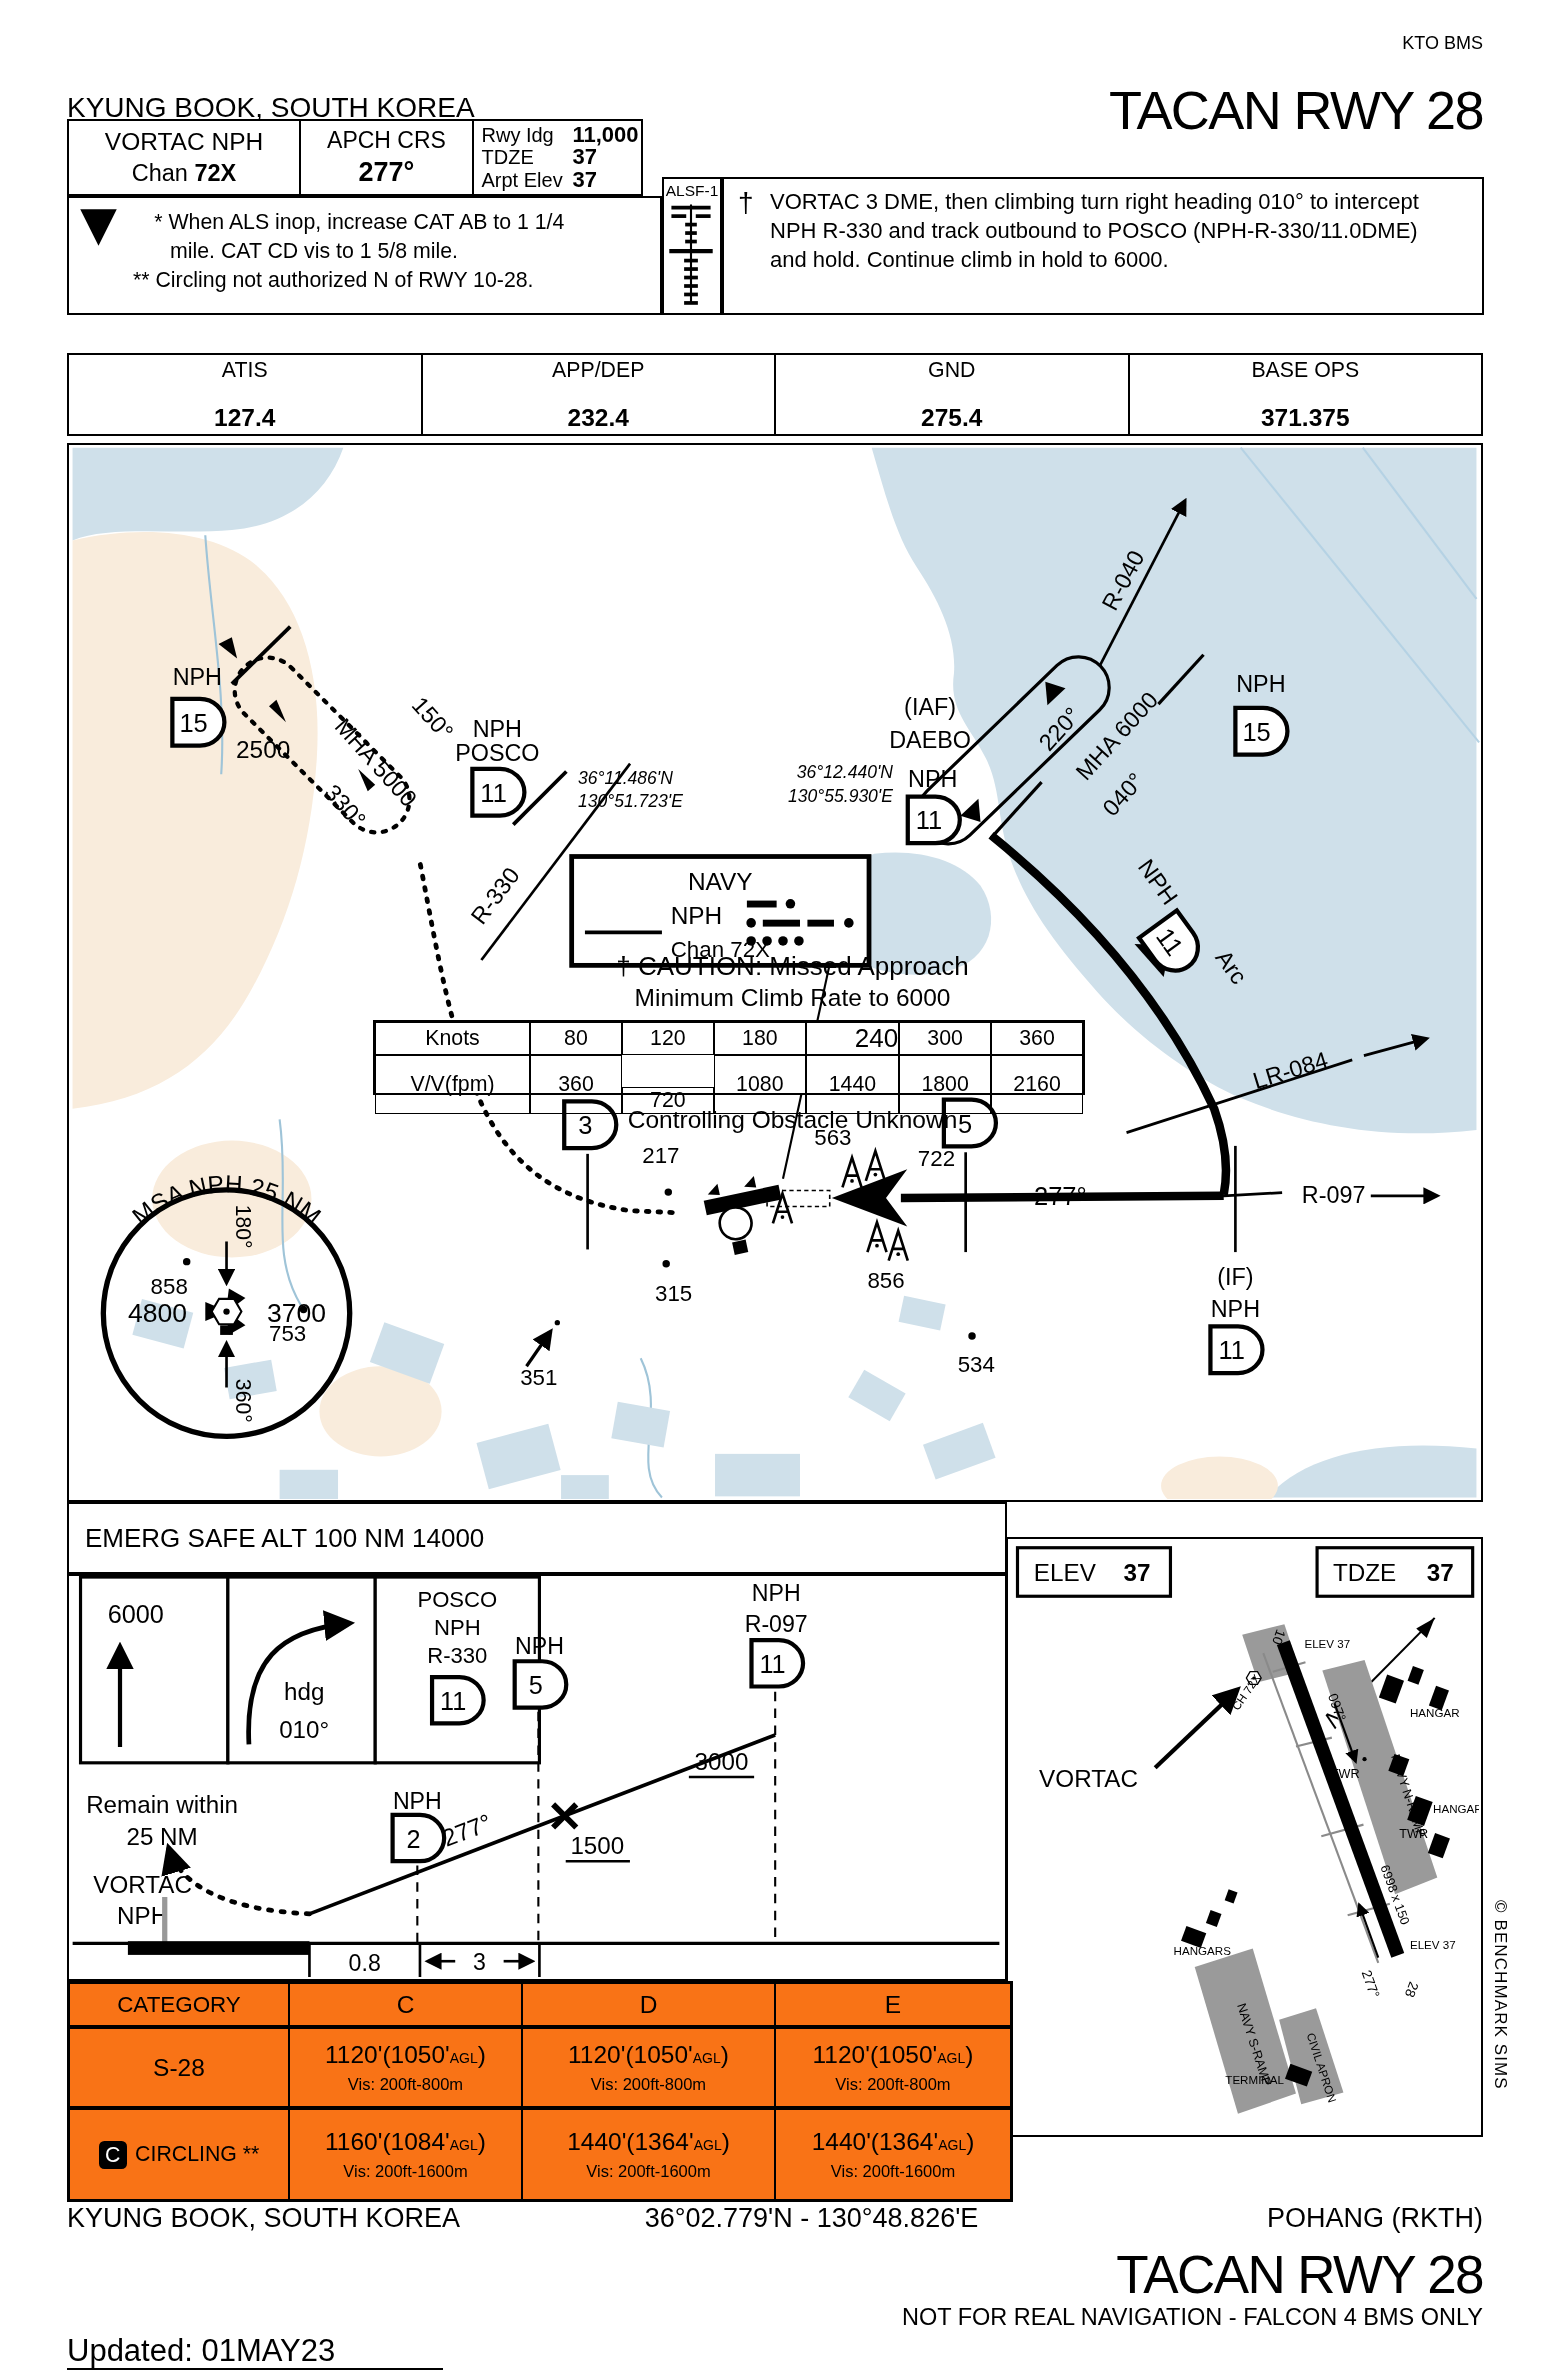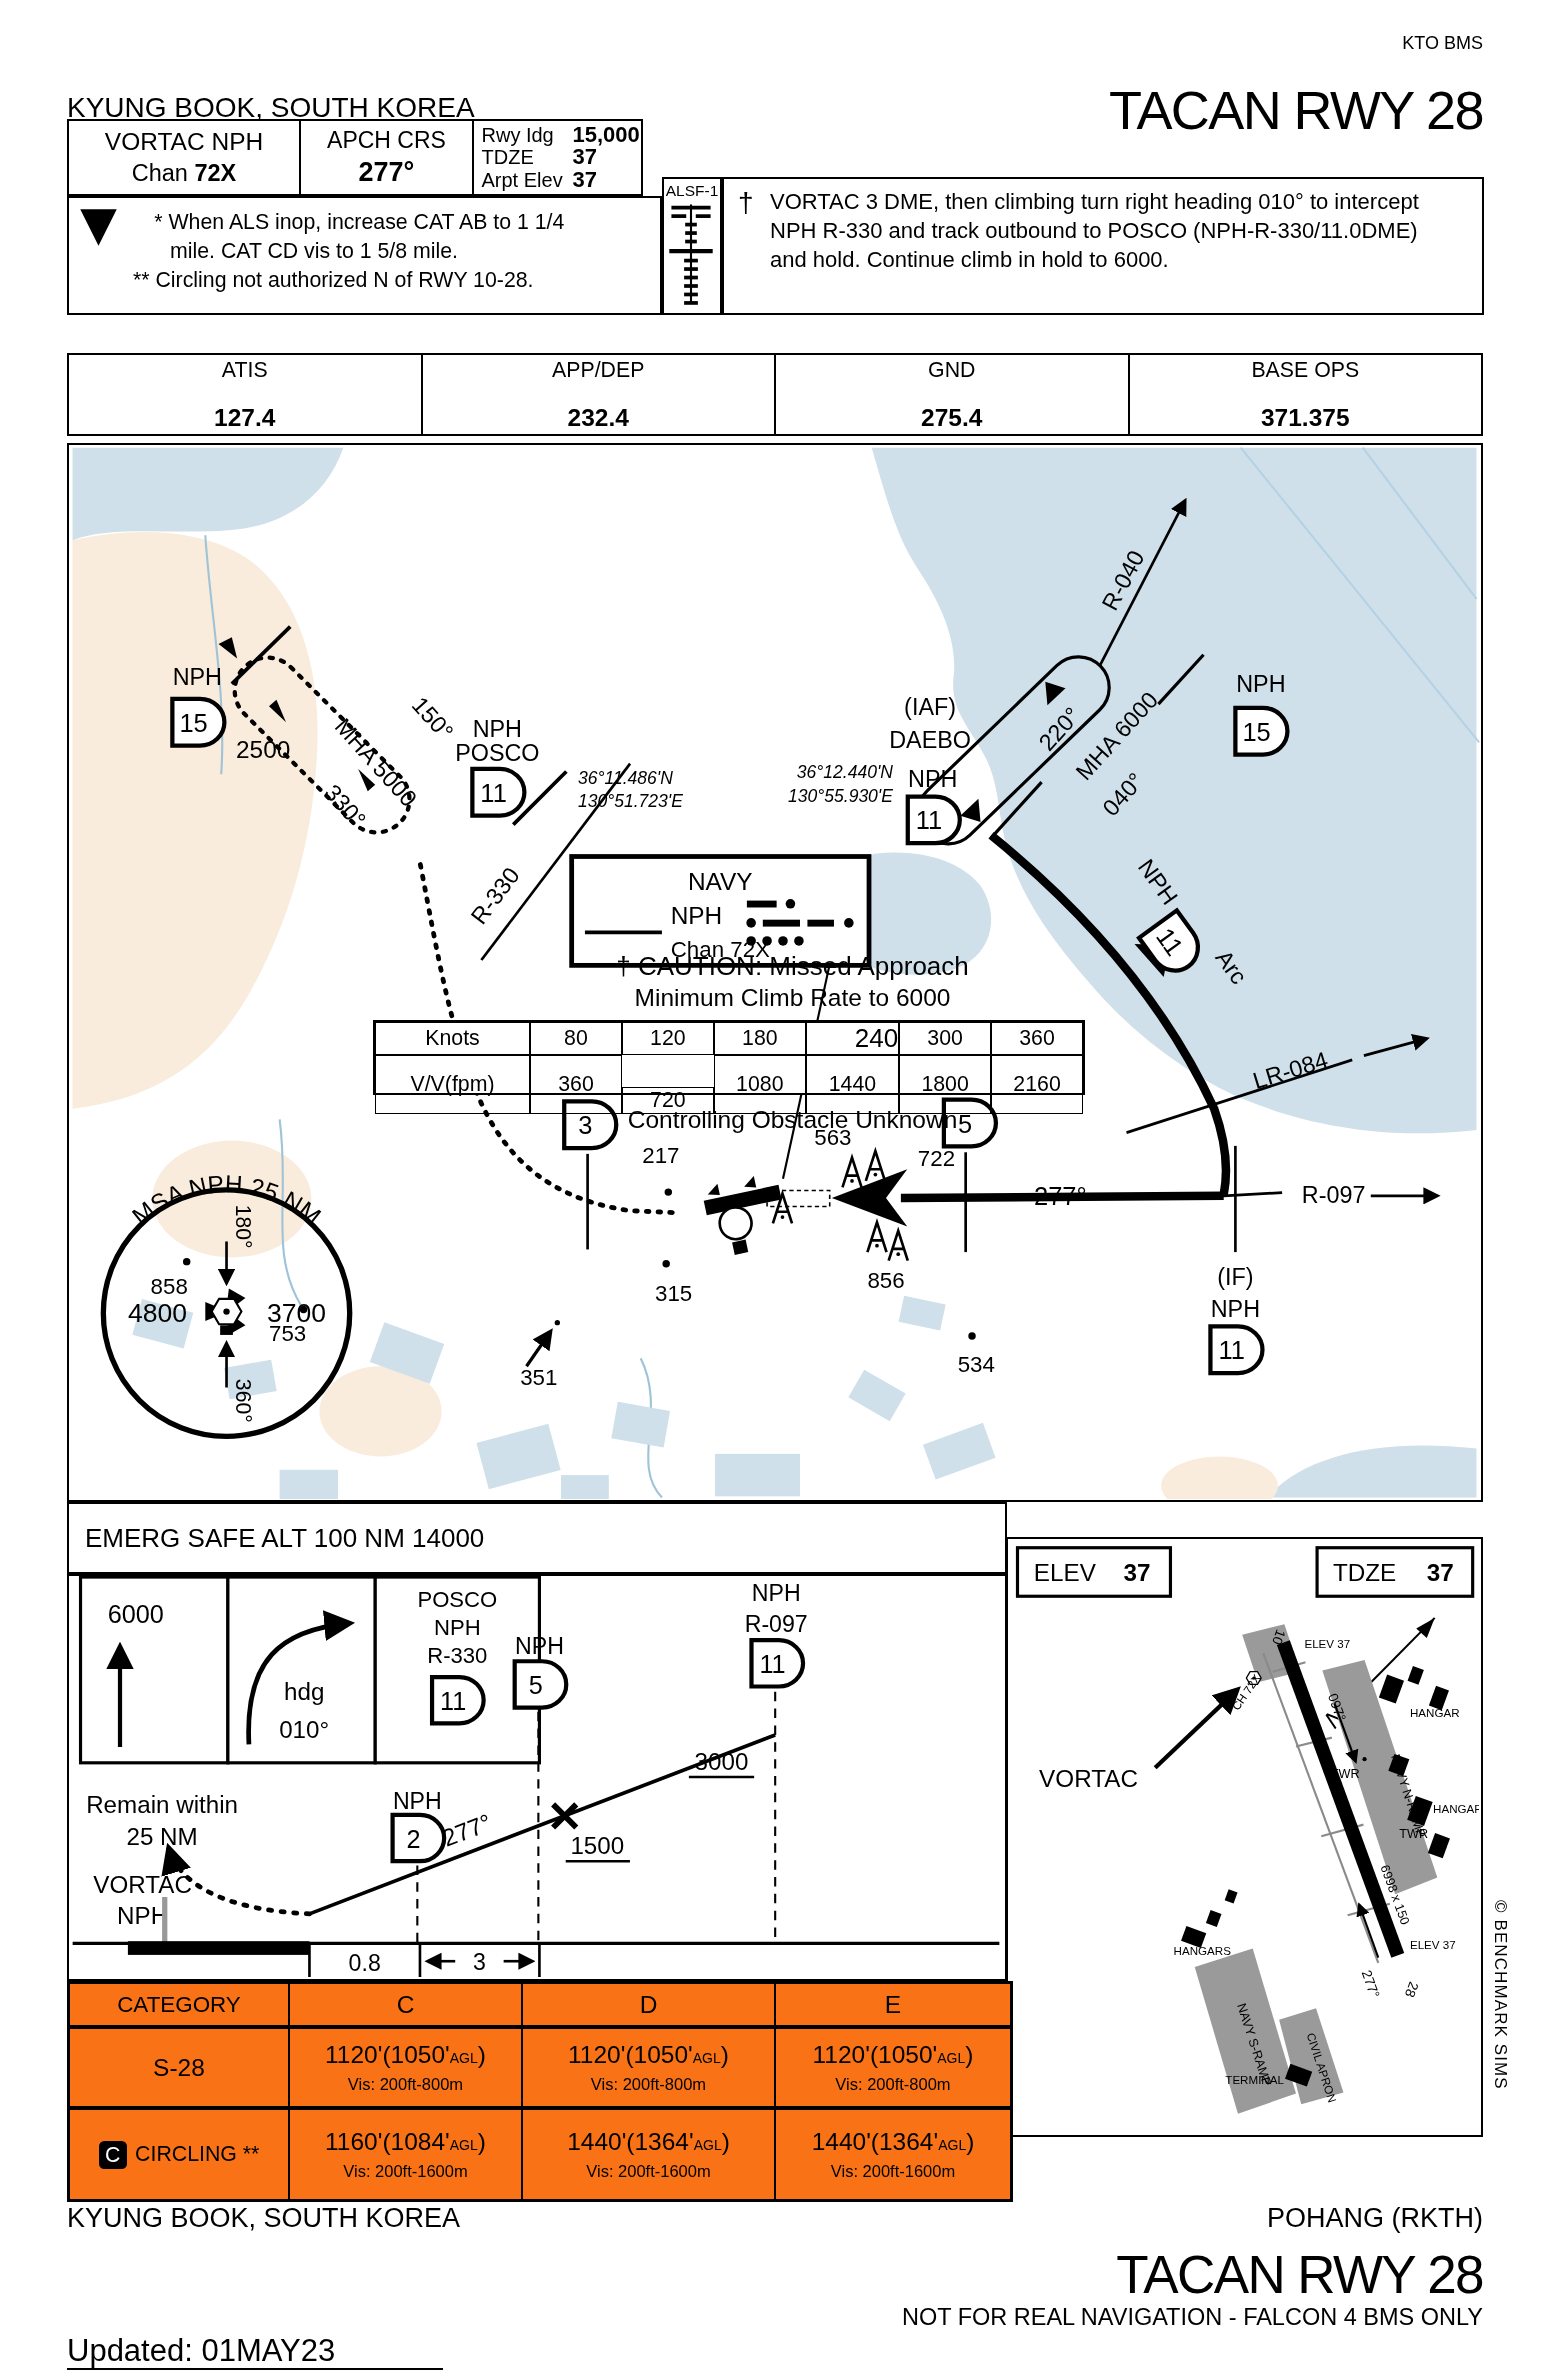--- a/index.html
+++ b/index.html
@@ -54,21 +54,21 @@
       <div style="font-size:24.5px;">VORTAC NPH</div>
       <div style="font-size:23.5px;margin-top:3.2px;"><span>Chan</span>&nbsp;<b>72X</b></div>
     </div>
     <div class="hdr-cell">
       <div style="font-size:23px;">APCH CRS</div>
       <div style="font-size:27px;font-weight:bold;margin-top:3.2px;">277°</div>
     </div>
     <div class="hdr-cell">
       <div class="hrow">
           <span>Rwy Idg</span>
-          <b>15,000</b>
+          <b>11,000</b>
         </div>
       <div class="hrow">
           <span>TDZE</span>
           <b>37</b>
         </div>
       <div class="hrow">
           <span>Arpt Elev</span>
           <b>37</b>
         </div>
     </div>
@@ -541,19 +541,20 @@
       <div class="big"><span>1440'(1364'</span><span class="agl">AGL</span><span>)</span></div>
       <div class="vis">Vis: 200ft-1600m</div>
     </div>
     <div class="mcell bot last">
       <div class="big"><span>1440'(1364'</span><span class="agl">AGL</span><span>)</span></div>
       <div class="vis">Vis: 200ft-1600m</div>
     </div>
   </div>
 
   <div class="abs" style="left:67px;top:2203px;font-size:27px;">KYUNG BOOK, SOUTH KOREA</div>
+  <div class="abs ctr" style="left:534px;top:2203px;width:555px;font-size:27px;">36°02.779'N - 130°48.826'E</div>
   <div class="abs rt" style="left:1174px;top:2203px;width:309px;font-size:27px;">POHANG (RKTH)</div>
   <div class="abs rt" style="left:800px;top:2244px;width:683px;font-size:53px;letter-spacing:-1.6px;">TACAN RWY 28</div>
   <div class="abs rt" style="left:640px;top:2304px;width:843px;font-size:23.5px;">NOT FOR REAL NAVIGATION - FALCON 4 BMS ONLY</div>
   <div class="abs" style="left:67px;top:2333px;font-size:31px;">Updated: 01MAY23</div>
   <div class="abs" style="left:67px;top:2368px;width:376px;border-top:2.1px solid #000;"></div>
 </div>
 
 
 </body></html>

